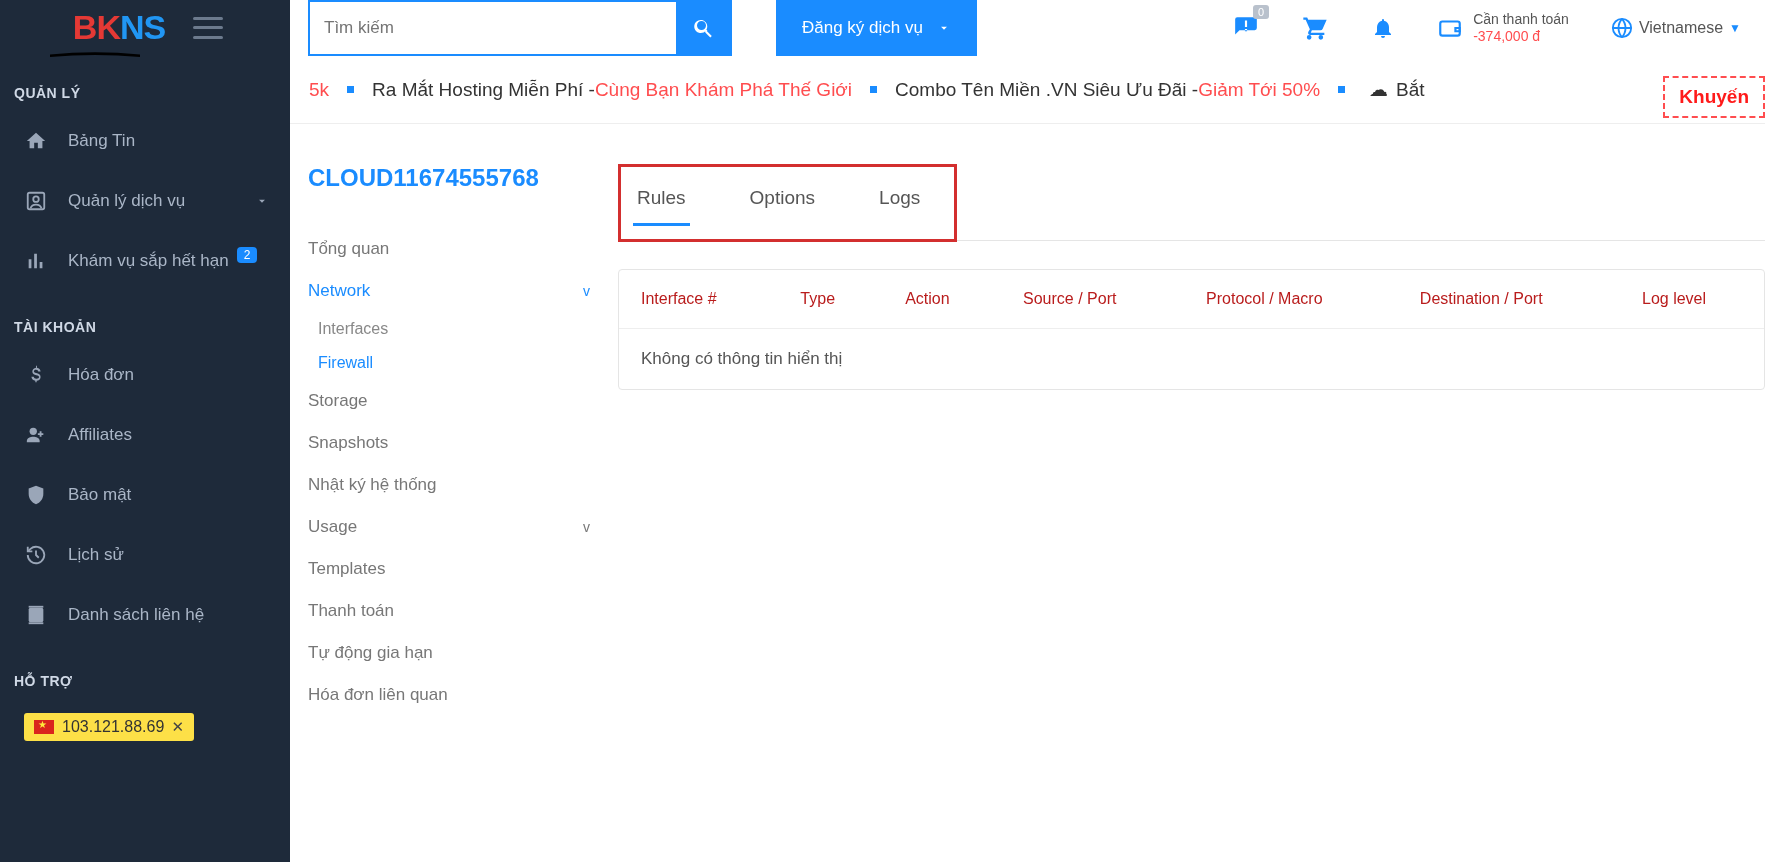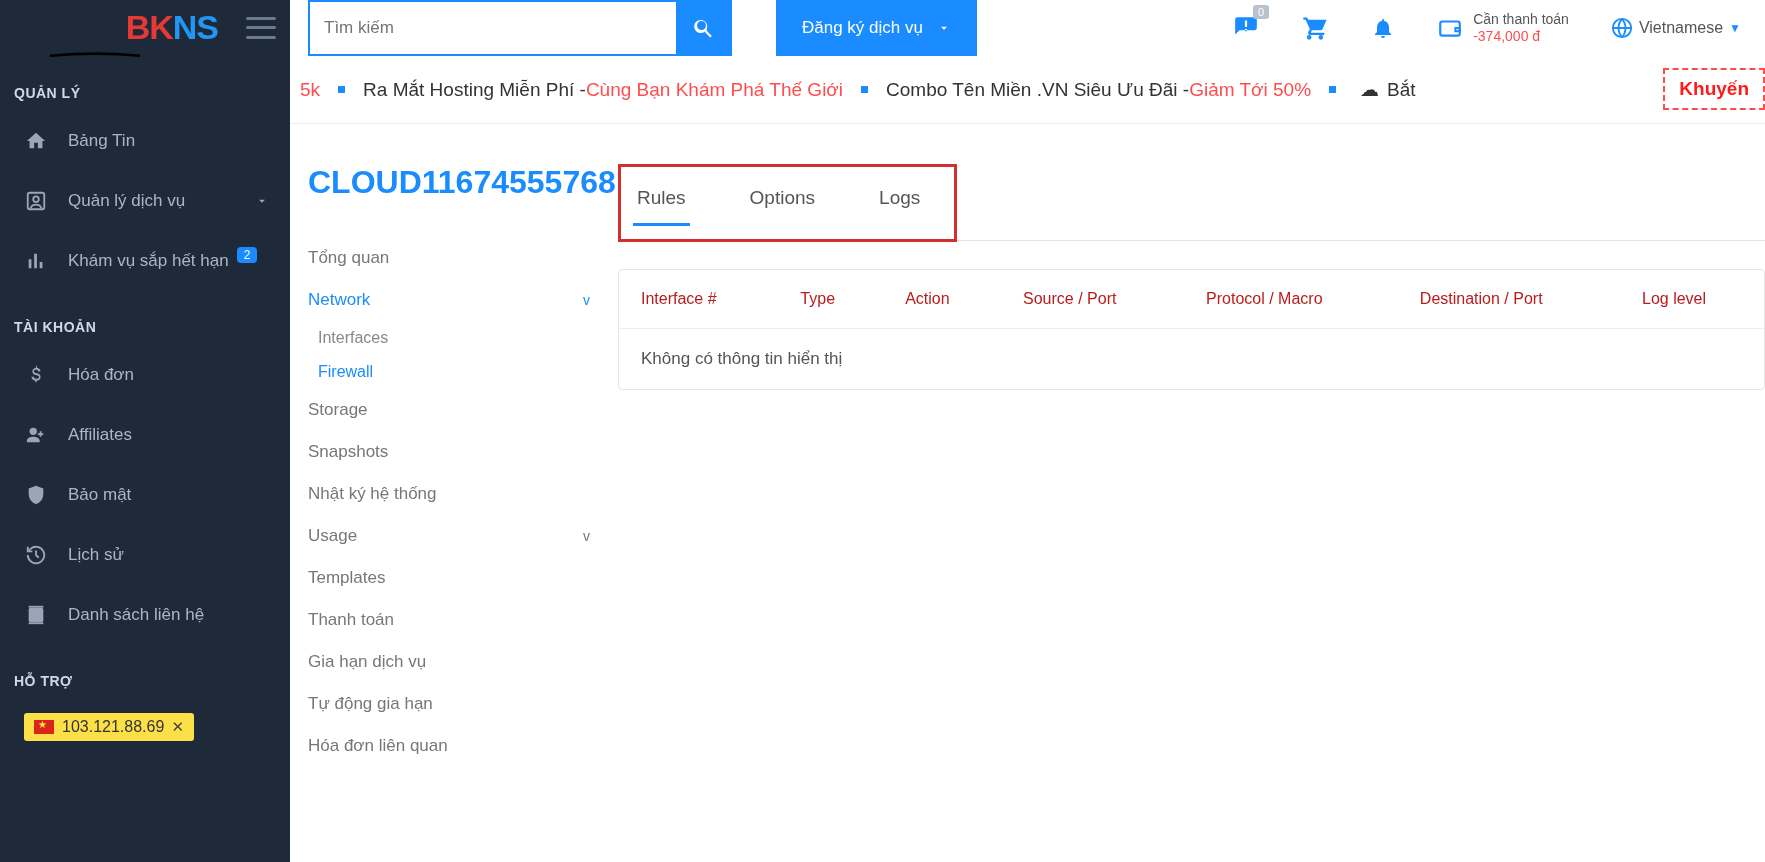--- a/index.html
+++ b/index.html
@@ -1,21 +1,21 @@
 <!DOCTYPE html>
 <html><head>
 <meta charset="utf-8">
 <style>
 * { margin:0; padding:0; box-sizing:border-box; font-family: Arial, Helvetica, sans-serif; }
 body { background:#fff; overflow-x:hidden; }
 .app { display:flex; min-height:862px; }
 
 
 .sidebar { width:290px; background:#1e2a3a; color:#b9c6d8; flex-shrink:0; display:flex; flex-direction:column; }
-.logo-row { display:flex; align-items:center; justify-content:flex-end; padding:8px 14px 8px 20px;gap:28px; }
+.logo-row { display:flex; align-items:center; justify-content:center; padding:8px 14px 8px 20px;gap:28px; }
 .logo { font-size:34px; font-weight:900; letter-spacing:-1px; display:flex; align-items:center; }
 .logo .bk { color:#e53935; }
 .logo .ns { color:#2196f3; }
 .logo-underline { height:6px; width:150px; margin:-4px 0 0 20px; }
 .hamburger { width:30px; height:22px; display:flex; flex-direction:column; justify-content:space-between; cursor:pointer;}
 .hamburger span { height:3px; background:#6c7a8d; border-radius:2px; }
 
 .side-section-title { font-size:14px; font-weight:700; color:#d0d9e6; padding:28px 14px 10px 14px; letter-spacing:.5px;}
 .side-item { display:flex; align-items:center; padding:16px 21px 16px 22px; font-size:17px; color:#aab6c7; cursor:pointer; position:relative;}
 .side-item .icon { width:28px; height:28px; margin-right:18px; display:flex; align-items:center; justify-content:center; color:#9aa6b8;}
@@ -40,26 +40,26 @@
 .balance .lbl { color:#555;}
 .balance .amt { color:#ff4d4f; font-weight:500;}
 .lang { display:flex; align-items:center; gap:6px; color:#555; font-size:16px;}
 .lang .globe { color:#1a8cff;}
 .lang .dd { color:#1a8cff; font-size:12px;}
 
 
 .ticker { display:flex; align-items:center; white-space:nowrap; overflow:hidden; padding:22px 0 22px 0; font-size:19px; color:#333; border-bottom:1px solid #eee; position:relative;}
 .ticker .red { color:#ff4d4f;}
 .ticker .dot { width:7px; height:7px; background:#1a8cff; display:inline-block; margin:0 18px; vertical-align:middle;}
-.promo-box { position:absolute; right:0; top:12px; border:2px dashed #ff4d4f; color:#ff1a1a; font-weight:700; padding:8px 14px; background:#fff; font-size:19px;}
+.promo-box { position:absolute; right:0; top:20px; border:2px dashed #ff4d4f; color:#ff1a1a; font-weight:700; padding:8px 14px; background:#fff; font-size:19px;}
 
 
 .content { display:flex; padding:40px 0 0 18px; }
 .left-col { width:310px; flex-shrink:0;}
-.page-title { color:#1a8cff; font-size:32px; font-weight:600; margin-bottom:36px;}
+.page-title { color:#1a8cff; font-size:24px; font-weight:600; margin-bottom:36px;}
 .menu2 { font-size:17px;}
 .menu2 .it { padding:11px 0; color:#777; cursor:pointer; display:flex; align-items:center;}
 .menu2 .it.active { color:#1a8cff;}
 .menu2 .it .v { margin-left:auto; margin-right:28px; font-size:14px;}
 .menu2 .sub { padding-left:10px;}
 .menu2 .sub .sit { padding:8px 0; font-size:16px; color:#888; cursor:pointer;}
 .menu2 .sub .sit.active { color:#1a8cff;}
 
 .right-col { flex:1; min-width:0;}
 .tabs-wrap { border:3px solid #d32f2f; display:inline-flex; padding:10px 30px 13px 12px; margin-bottom:0;}
@@ -237,21 +237,21 @@
                 <path d="M2 12h20M12 2a15 15 0 0 1 0 20M12 2a15 15 0 0 0 0 20"></path>
               </svg>
             </span>
           <span>Vietnamese</span>
           <span class="dd">▼</span>
         </div>
       </div>
     </div>
 
     <div class="ticker">
-      <span style="color:#ff4d4f; margin-left:10px;">5k</span>
+      <span style="color:#ff4d4f; margin-left:19px;">5k</span>
       <span class="dot"></span>
       <span>Ra Mắt Hosting Miễn Phí - </span>
         <span class="red">Cùng Bạn Khám Phá Thế Giới</span>
       <span class="dot"></span>
       <span>Combo Tên Miền .VN Siêu Ưu Đãi - </span>
         <span class="red">Giảm Tới 50%</span>
       <span class="dot"></span>
       <span style="margin-left:6px;">☁</span>
       <span style="margin-left:8px;">Bắt</span>
       <div class="promo-box">Khuyến</div>
@@ -283,23 +283,20 @@
             </div>
             <div class="it">
               <span>Usage</span>
               <span class="v">v</span>
             </div>
             <div class="it">
               <span>Templates</span>
             </div>
             <div class="it">
               <span>Thanh toán</span>
-            </div>
-            <div class="it">
-              <span>Gia hạn dịch vụ</span>
             </div>
             <div class="it">
               <span>Tự động gia hạn</span>
             </div>
             <div class="it">
               <span>Hóa đơn liên quan</span>
             </div>
           </div>
       </div>
       <div class="right-col">

